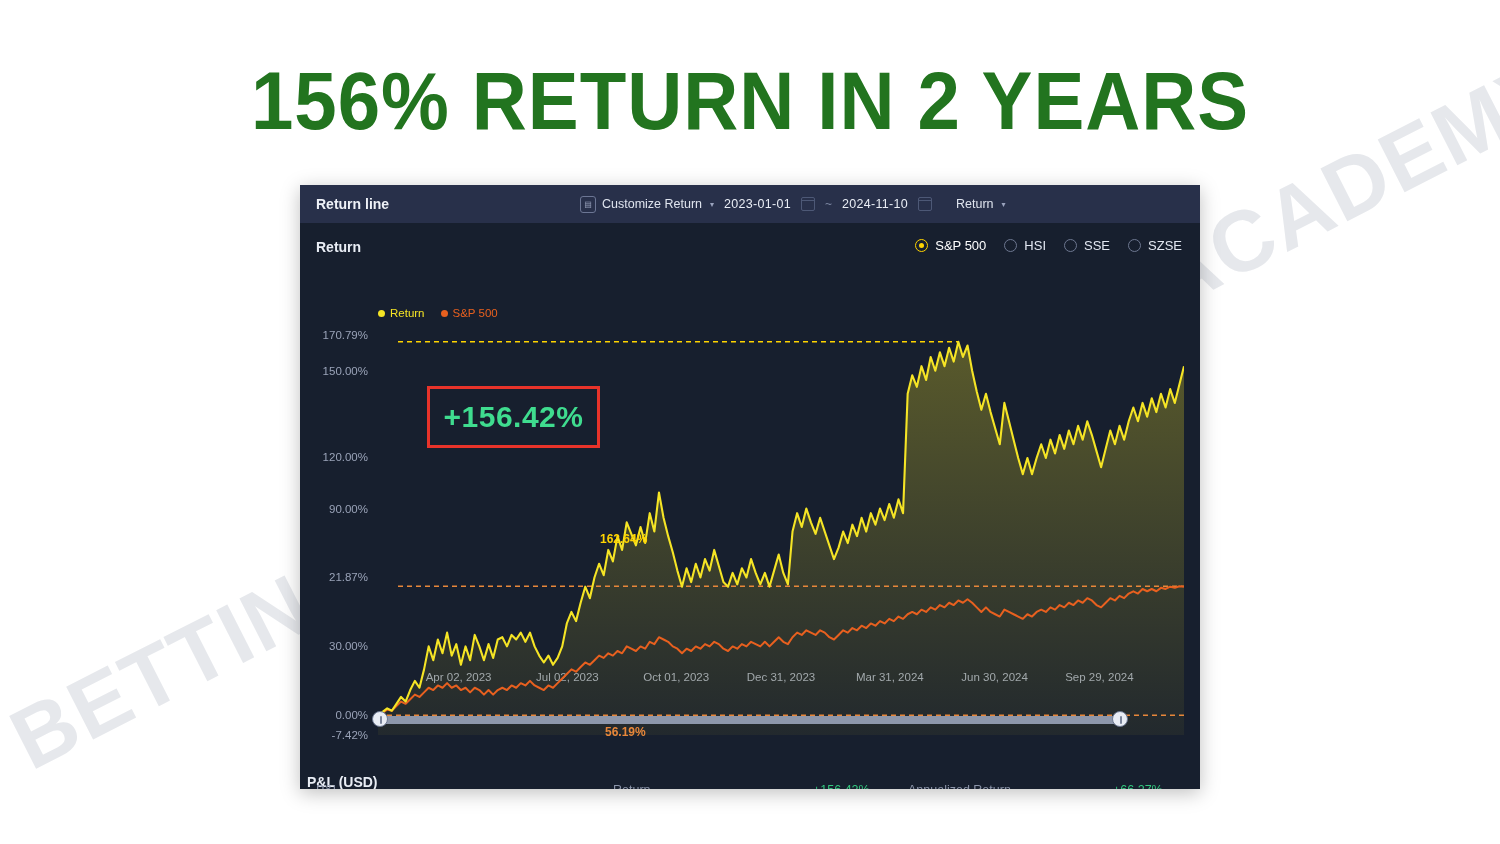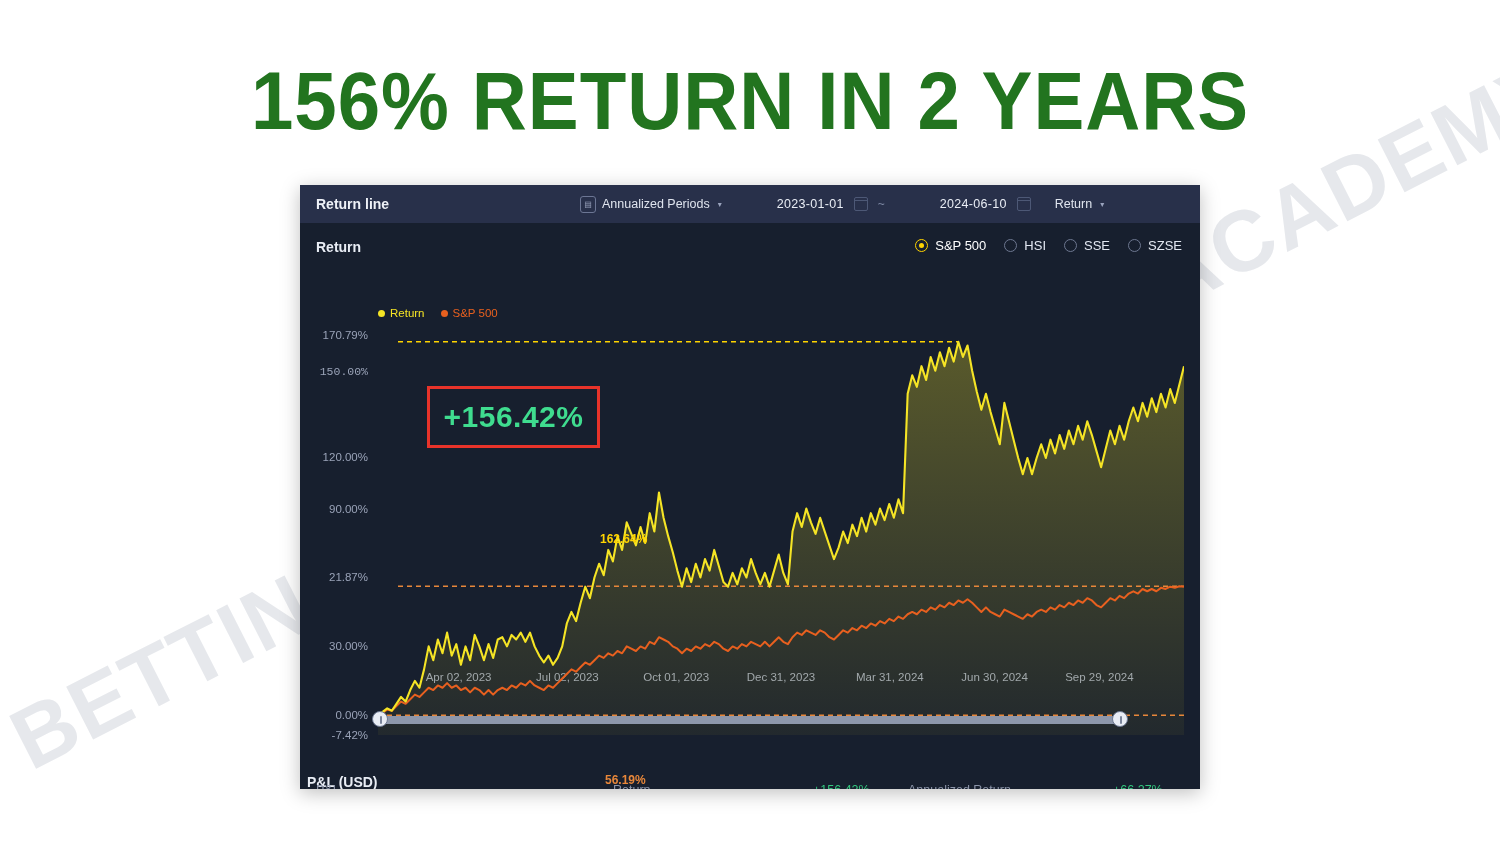--- a/index.html
+++ b/index.html
@@ -91,21 +91,21 @@
     width: 14px; height: 14px;
     border: 1.4px solid #4d5876; border-radius: 2px;
     position: relative;
   }
   .cal-icon::before {
     content: ""; position: absolute; left: -1px; right: -1px; top: 2px;
     height: 1.4px; background: #4d5876;
   }
   .caret { font-size: 8px; color: #9aa3bd; margin-left: 2px; }
   .hdr-item { display: inline-flex; align-items: center; gap: 6px; white-space: nowrap; }
-  .date-txt { font-size: 12.5px; color: #e9edf5; letter-spacing: .3px; margin-left: 45px; }
+  .date-txt { font-size: 12.5px; color: #e9edf5; letter-spacing: .3px; }
   .tilde { color: #7d87a3; font-size: 12px; }
 
   
   .panel-body { position: relative; height: 566px; background: #171f2e; }
 
   .chart-label {
     position: absolute; left: 16px; top: 16px;
     font-size: 14px; font-weight: bold; color: #e9edf5;
   }
 
@@ -173,21 +173,21 @@
     font-size: 30px; font-weight: bold; color: #3fdc8f;
     letter-spacing: .5px;
   }
 
   
   .ann {
     position: absolute; font-size: 12px; font-weight: bold;
     white-space: nowrap;
   }
   .ann-top { left: 300px; top: 309px; color: #ffd400; }
-  .ann-mid { left: 305px; top: 502px; color: #e8873a; margin-top: 48px; }
+  .ann-mid { left: 305px; top: 502px; color: #e8873a; }
 
   
   .slider-wrap {
     position: absolute; left: 72px; top: 487px; width: 756px; height: 20px;
   }
   .slider-track {
     position: absolute; left: 6px; right: 6px; top: 6px; height: 8px;
     background: #8d97ab; border-radius: 4px;
   }
   .slider-handle {
@@ -227,30 +227,30 @@
 
   <div class="headline">156% RETURN IN 2 YEARS</div>
 
   <div class="panel">
 
     <div class="panel-header">
       <div class="panel-title">Return line</div>
       <div class="hdr-right">
         <div class="hdr-item">
           <span class="box-icon">▤</span>
-          <span>Annualized Periods</span>
+          <span>Customize Return</span>
           <span class="caret">▾</span>
         </div>
         <div class="hdr-item">
           <span class="date-txt">2023-01-01</span>
         </div>
         <span class="cal-icon"></span>
         <span class="tilde">~</span>
         <div class="hdr-item">
-          <span class="date-txt">2024-06-10</span>
+          <span class="date-txt">2024-11-10</span>
         </div>
         <span class="cal-icon"></span>
         <div class="hdr-item" style="margin-left:14px">
           <span>Return</span>
           <span class="caret">▾</span>
         </div>
       </div>
     </div>
 
     <div class="panel-body">
@@ -282,21 +282,21 @@
           <span style="color:#f5e425">Return</span>
         </span>
         <span class="lg">
           <span class="lg-dot" style="background:#e8601f"></span>
           <span style="color:#e8601f">S&amp;P 500</span>
         </span>
       </div>
 
       <div class="y-axis">
           <div class="y-tick" style="top: 12px;">170.79%</div>
-          <div class="y-tick" style="top: 47.7558px; font-family: Liberation Mono, monospace;">150.00%</div>
+          <div class="y-tick" style="top: 47.7558px;">150.00%</div>
           <div class="y-tick" style="top: 134px;">120.00%</div>
           <div class="y-tick" style="top: 185.579px;">90.00%</div>
           <div class="y-tick" style="top: 254.491px;">21.87%</div>
           <div class="y-tick" style="top: 323.403px;">30.00%</div>
           <div class="y-tick" style="top: 392.314px;">0.00%</div>
           <div class="y-tick" style="top: 412px;">-7.42%</div>
         </div>
 
       <div class="x-axis">
           <div class="x-tick" style="left: 80.6px;">Apr 02, 2023</div>

